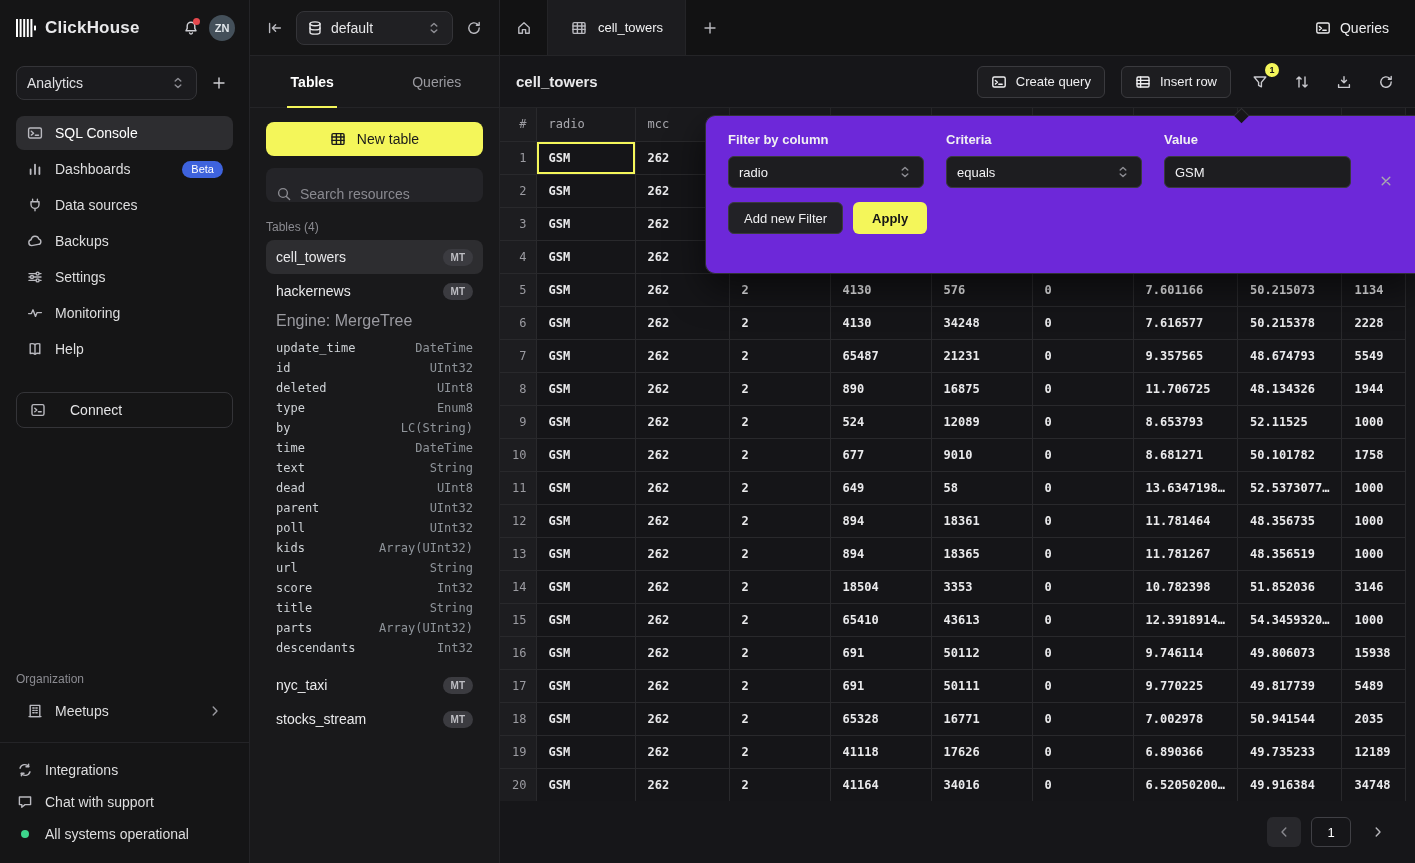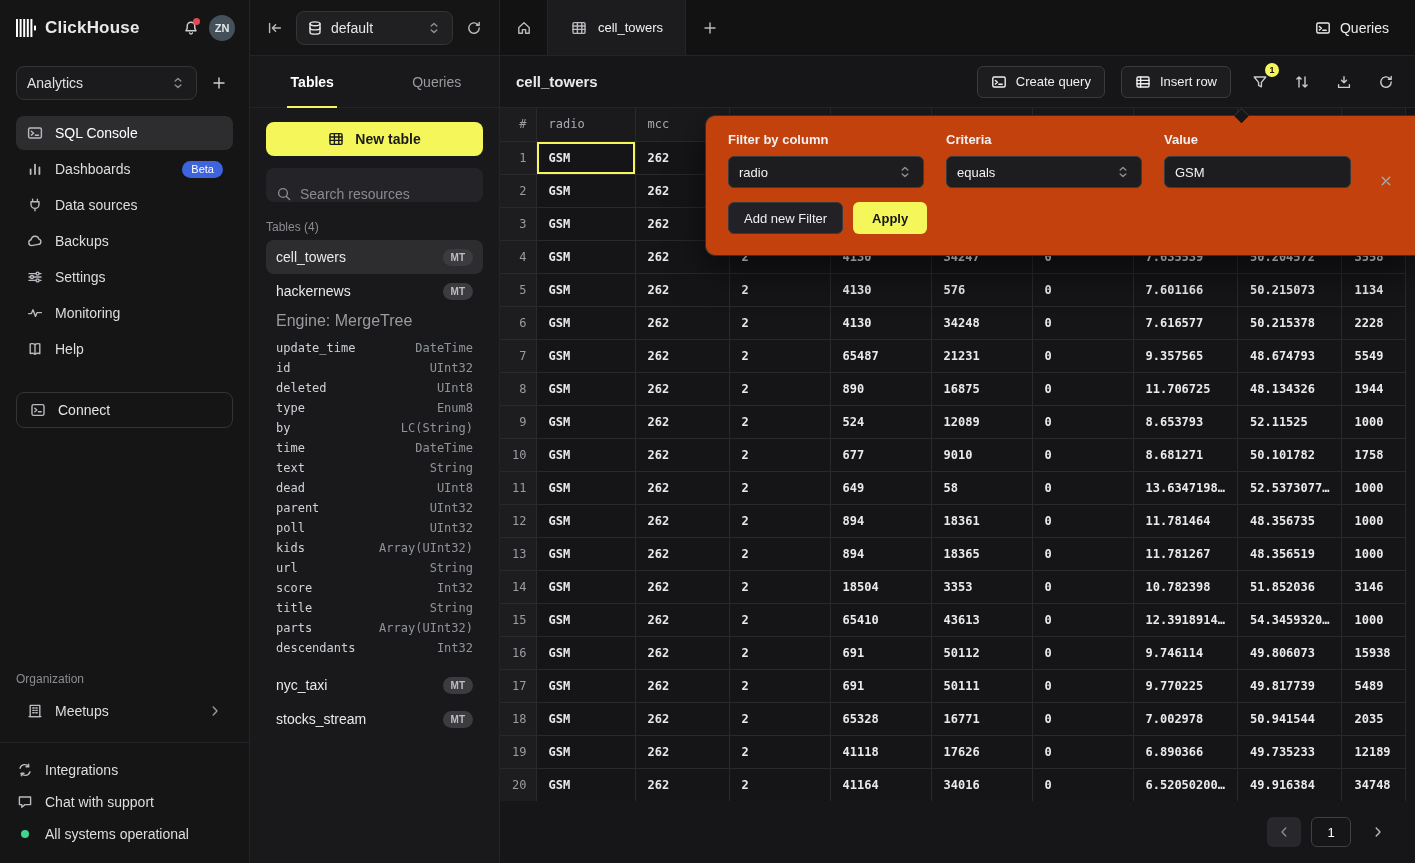--- a/index.html
+++ b/index.html
@@ -37,41 +37,41 @@
   .ws-select{ flex:1; height:34px; border:1px solid #343438; background:#1b1b1e; border-radius:8px; display:flex; align-items:center; justify-content:space-between; padding:0 10px; font-size:14px; color:#e0e0e3; cursor:pointer;text-align:right; }
   .sel-chev{ color:#8d8d93; }
   .ghost-btn{ width:28px; height:28px; display:flex; align-items:center; justify-content:center; color:#cfcfd4; border-radius:6px; }
   .menu{ padding:0 16px; display:flex; flex-direction:column; gap:2px; }
   .menu-item{ height:34px; display:flex; align-items:center; gap:11px; padding:0 10px; border-radius:8px; font-size:14px; color:#dededf; cursor:pointer; }
   .menu-item.active{ background:#2d2d30; color:#fff; }
   .mi-icon{ width:18px; display:flex; justify-content:center; color:#b9b9bf; }
   .mi-label{ flex:1; }
   .mi-chev{ color:#9a9aa0; }
   .badge-beta{ background:#3e63dd; color:#fff; font-size:11px; line-height:1; padding:3px 9px; border-radius:10px; }
-  .connect-btn{ margin:26px 16px 0; height:36px; border:1px solid #343438; border-radius:8px; display:flex; align-items:center; gap:11px; padding:0 12px; font-size:14px; color:#e4e4e6; }
+  .connect-btn{ margin:26px 16px 0; height:36px; border:1px solid #343438; border-radius:8px; display:flex; align-items:center; gap:23px; padding:0 12px; font-size:14px; color:#e4e4e6; }
   .side-spacer{ flex:1; }
   .org-label{ padding:0 16px; margin-bottom:8px; font-size:12px; color:#8b8b91; }
   .menu-item.meetups{ margin:0 16px 14px; }
   .sidebar-footer{ border-top:1px solid #242427; padding:12px 16px 14px; display:flex; flex-direction:column; gap:2px; }
   .footer-item{ height:30px; display:flex; align-items:center; gap:11px; font-size:14px; color:#dededf; cursor:pointer; }
   .green-dot{ width:8px; height:8px; border-radius:50%; background:#3dd68c; display:inline-block; }
   .fi-icon{ width:18px; display:flex; justify-content:center; color:#b9b9bf; }
 
   
   .tables-panel{ width:250px; flex:0 0 250px; background:var(--bg-panel); border-right:1px solid #242427; display:flex; flex-direction:column; }
   .panel-topbar{ height:56px; background:var(--bg-side); border-bottom:1px solid #242427; display:flex; align-items:center; gap:8px; padding:0 12px; }
   .bar-icon{ width:26px; height:26px; display:flex; align-items:center; justify-content:center; color:#b9b9bf; cursor:pointer; }
   .db-select{ flex:1; height:34px; border:1px solid #343438; background:#202023; border-radius:8px; display:flex; align-items:center; gap:8px; padding:0 10px; font-size:14px; cursor:pointer; color:#e6e6e8; }
   .db-name{ flex:1; }
   .panel-tabs{ height:52px; display:flex; border-bottom:1px solid #242427; }
   .panel-tab{ flex:1; display:flex; align-items:center; justify-content:center; font-size:14px; color:#9a9aa0; position:relative; cursor:pointer; }
   .panel-tab.active{ color:#fff; font-weight:700; }
   .panel-tab.active::after{ content:""; position:absolute; bottom:-1px; left:30%; right:30%; height:2px; background:var(--accent); }
   .panel-body{ flex:1; padding:14px 16px 0; overflow:hidden; }
-  .new-table-btn{ width:100%; height:34px; background:var(--accent); color:#1a1a1a; font-weight:700; font-size:14px; border-radius:8px; display:flex; align-items:center; justify-content:center; gap:11px; }
+  .new-table-btn{ width:100%; height:34px; background:var(--accent); color:#1a1a1a; font-weight:400; font-size:14px; border-radius:8px; display:flex; align-items:center; justify-content:center; gap:11px; }
   .search-box{ margin-top:12px; height:34px; background:#242428; border-radius:8px; display:flex; align-items:flex-end; gap:8px; padding:0 10px; color:#8a8a90; }
   .search-input{ flex:1; border:none; outline:none; background:transparent; color:#e8e8ea; font-size:14px; font-family:"Liberation Sans",sans-serif; }
   .search-input::placeholder{ color:#8a8a90; }
   .tables-label{ margin:18px 0 6px; font-size:12px; color:#8b8b91; }
   .table-row{ height:34px; display:flex; align-items:center; justify-content:space-between; padding:0 10px; border-radius:8px; font-size:14px; color:#e9e9eb; cursor:pointer; }
   .table-row.selected{ background:#2d2d30; }
   .mt-badge{ background:#3b3b40; color:#bdbdc2; font-size:10px; font-weight:700; padding:3px 8px; border-radius:10px; }
   .table-detail{ margin-bottom:10px; }
   .engine-line{ font-size:16px; color:#9a9aa0; padding:4px 10px 8px; }
   .col-row{ display:flex; justify-content:space-between; align-items:center; height:20px; padding:0 10px; font-family:var(--mono); font-size:12px; }
@@ -96,21 +96,21 @@
 
   .table-area{ flex:1; position:relative; background:var(--bg-main); overflow:hidden; }
   table.data{ border-collapse:collapse; table-layout:fixed; }
   .data th,.data td{ height:33px; padding:0 12px; border-right:1px solid var(--border); border-bottom:1px solid var(--border); text-align:left; white-space:nowrap; overflow:hidden; font-family:var(--mono); font-size:12px; }
   .data th{ background:var(--head-bg); color:#a9a9af; font-weight:400; }
   .data td{ background:var(--cell-bg); color:#eaeaec; font-weight:700; }
   .data th.rownum,.data td.rownum{ background:var(--rownum-bg); color:#9b9ba1; text-align:right; padding:0 9px; font-weight:400; }
   .data td.cell-selected{ box-shadow:inset 0 0 0 2px var(--accent); }
 
   
-  .filter-popup{ position:absolute; top:7px; left:205px; right:0; height:141px; background:#c2410c; border:1px solid #303034; border-right:none; border-radius:10px 0 0 10px; box-shadow:0 14px 36px rgba(0,0,0,.55); z-index:20; padding:16px 22px 0; }
+  .filter-popup{ position:absolute; top:7px; left:205px; right:0; height:159px; background:#6d28d9; border:1px solid #303034; border-right:none; border-radius:10px 0 0 10px; box-shadow:0 14px 36px rgba(0,0,0,.55); z-index:20; padding:16px 22px 0; }
   .popup-pointer{ position:absolute; top:-6px; right:168px; width:11px; height:11px; background:#161618; border-left:1px solid #303034; border-top:1px solid #303034; transform:rotate(45deg); }
   .popup-close{ position:absolute; top:54px; right:18px; color:#a9a9af; width:22px; height:22px; display:flex; align-items:center; justify-content:center; }
   .popup-fields{ display:flex; gap:22px; }
   .pf-label{ font-size:13px; font-weight:700; color:#f0f0f2; margin-bottom:9px; }
   .pf-select{ width:196px; height:32px; border:1px solid var(--border-strong); background:#1d1d20; border-radius:6px; display:flex; align-items:center; justify-content:space-between; padding:0 10px; font-size:13px; color:#f2f2f4; cursor:pointer; }
   .pf-input{ width:187px; height:32px; border:1px solid var(--border-strong); background:#1d1d20; border-radius:6px; padding:0 10px; font-size:13px; color:#f2f2f4; outline:none; font-family:"Liberation Sans",sans-serif; }
   .popup-actions{ display:flex; gap:10px; margin-top:14px; }
   .add-filter-btn{ height:32px; padding:0 15px; border:1px solid var(--border-strong); background:#222226; border-radius:6px; font-size:13px; color:#efeff1; }
   .apply-btn{ height:32px; padding:0 19px; background:var(--accent); border-radius:6px; font-size:13px; font-weight:700; color:#161616; }
 

